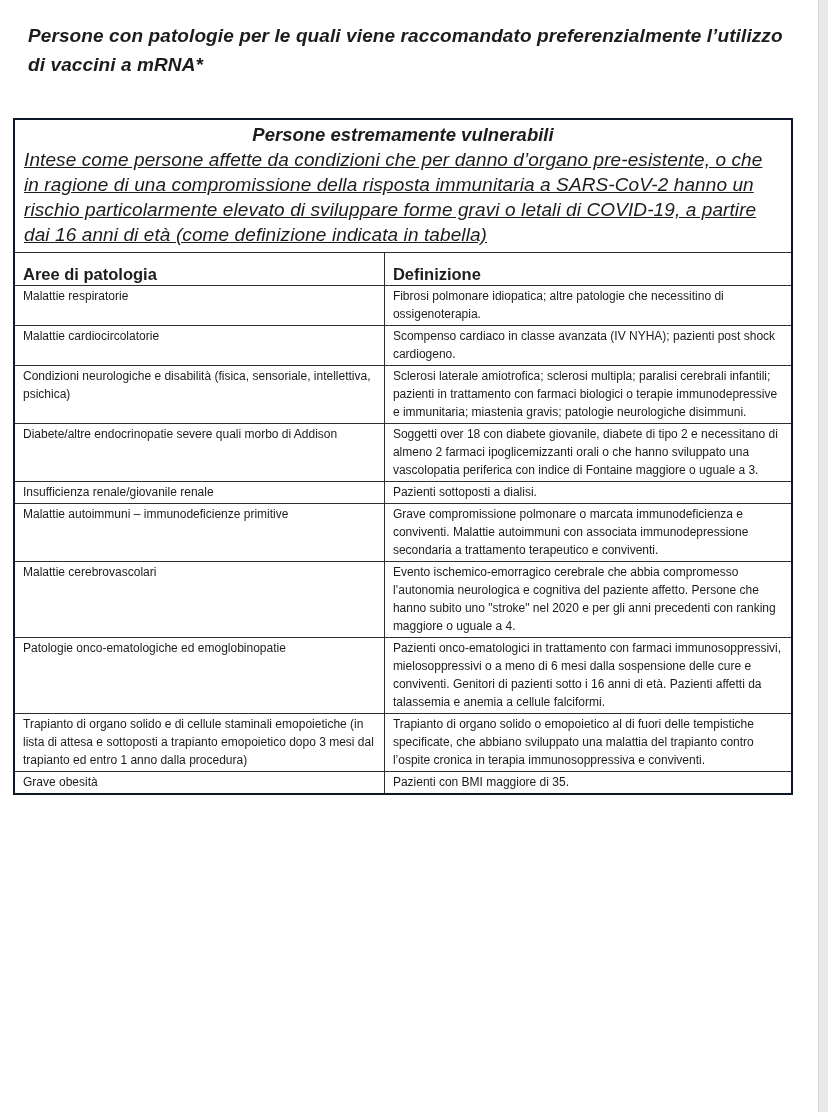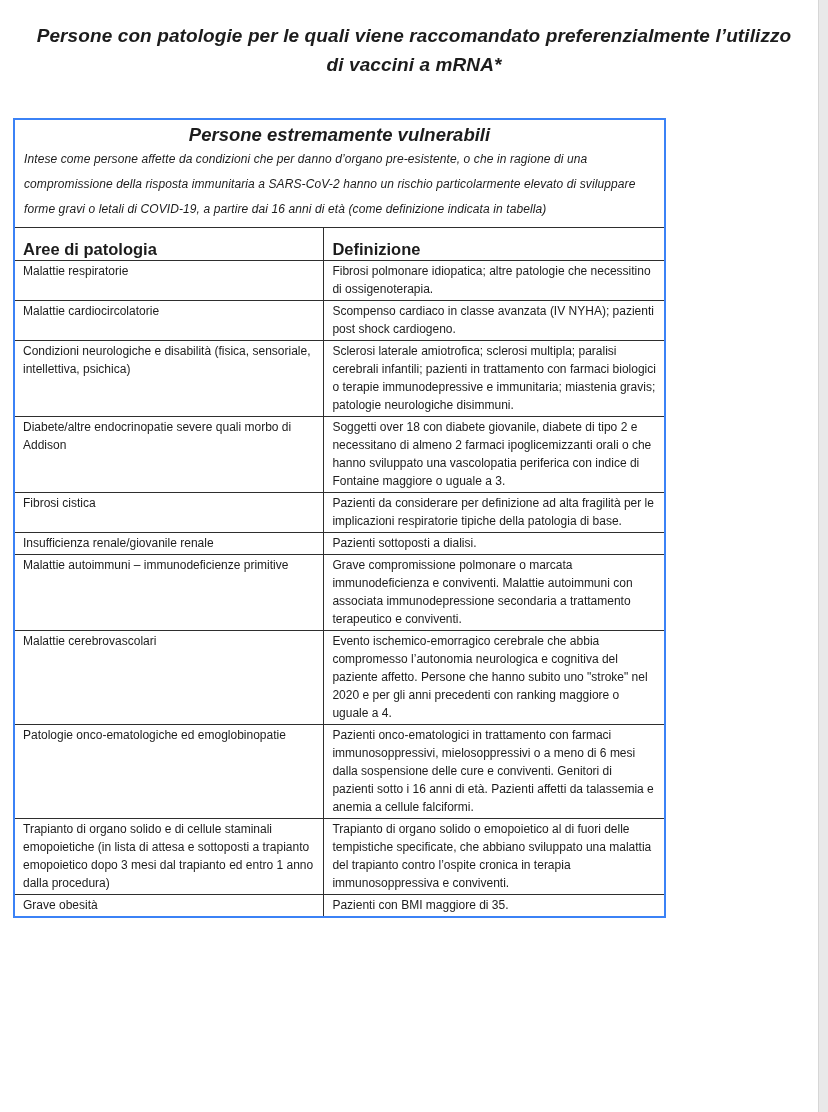--- a/index.html
+++ b/index.html
@@ -14,48 +14,49 @@
   .edge-strip {
     position: absolute;
     top: 0; right: 0;
     width: 10px; height: 1112px;
     background: #e9e9e9;
     border-left: 1px solid #d6d6d6;
   }
   .page-title {
     margin: 21px auto 0 auto;
     max-width: 772px;
-    text-align: center;
+    text-align: left;
     font-weight: bold;
     font-style: italic;
     font-size: 19px;
     line-height: 29px;
     letter-spacing: 0.1px;
   }
   .vuln-box {
     position: absolute;
     left: 13px;
     top: 118px;
-    width: 653px;
-    border: 2px solid #3b82f6;
+    width: 780px;
+    border: 2px solid #0f172a;
     background: #ffffff;
   }
   .box-head { padding: 2px 9px 5px 9px; }
   .box-title {
     text-align: center;
     font-weight: bold;
     font-style: italic;
     font-size: 18.5px;
     line-height: 25px;
   }
   .box-intro {
     font-style: italic;
-    font-size: 12px;
+    font-size: 19px;
     line-height: 25px;
     letter-spacing: 0.1px;
+    text-decoration: underline;
   }
   table.pathology {
     width: 100%;
     border-collapse: collapse;
     table-layout: fixed;
   }
   table.pathology col.c-area { width: 47.6%; }
   table.pathology col.c-def  { width: 52.4%; }
   table.pathology th, table.pathology td {
     border-top: 1.5px solid #2e2e2e;
@@ -111,24 +112,20 @@
       </tr>
       <tr>
         <td>Condizioni neurologiche e disabilità (fisica, sensoriale, intellettiva, psichica)</td>
         <td>Sclerosi laterale amiotrofica; sclerosi multipla; paralisi cerebrali infantili; pazienti in trattamento con farmaci biologici o terapie immunodepressive e immunitaria; miastenia gravis; patologie neurologiche disimmuni.</td>
       </tr>
       <tr>
         <td>Diabete/altre endocrinopatie severe quali morbo di Addison</td>
         <td>Soggetti over 18 con diabete giovanile, diabete di tipo 2 e necessitano di almeno 2 farmaci ipoglicemizzanti orali o che hanno sviluppato una vascolopatia periferica con indice di Fontaine maggiore o uguale a 3.</td>
       </tr>
       <tr>
-        <td>Fibrosi cistica</td>
-        <td>Pazienti da considerare per definizione ad alta fragilità per le implicazioni respiratorie tipiche della patologia di base.</td>
-      </tr>
-      <tr>
         <td>Insufficienza renale/giovanile renale</td>
         <td>Pazienti sottoposti a dialisi.</td>
       </tr>
       <tr>
         <td>Malattie autoimmuni – immunodeficienze primitive</td>
         <td>Grave compromissione polmonare o marcata immunodeficienza e conviventi. Malattie autoimmuni con associata immunodepressione secondaria a trattamento terapeutico e conviventi.</td>
       </tr>
       <tr>
         <td>Malattie cerebrovascolari</td>
         <td>Evento ischemico-emorragico cerebrale che abbia compromesso l’autonomia neurologica e cognitiva del paziente affetto. Persone che hanno subito uno "stroke" nel 2020 e per gli anni precedenti con ranking maggiore o uguale a 4.</td>

